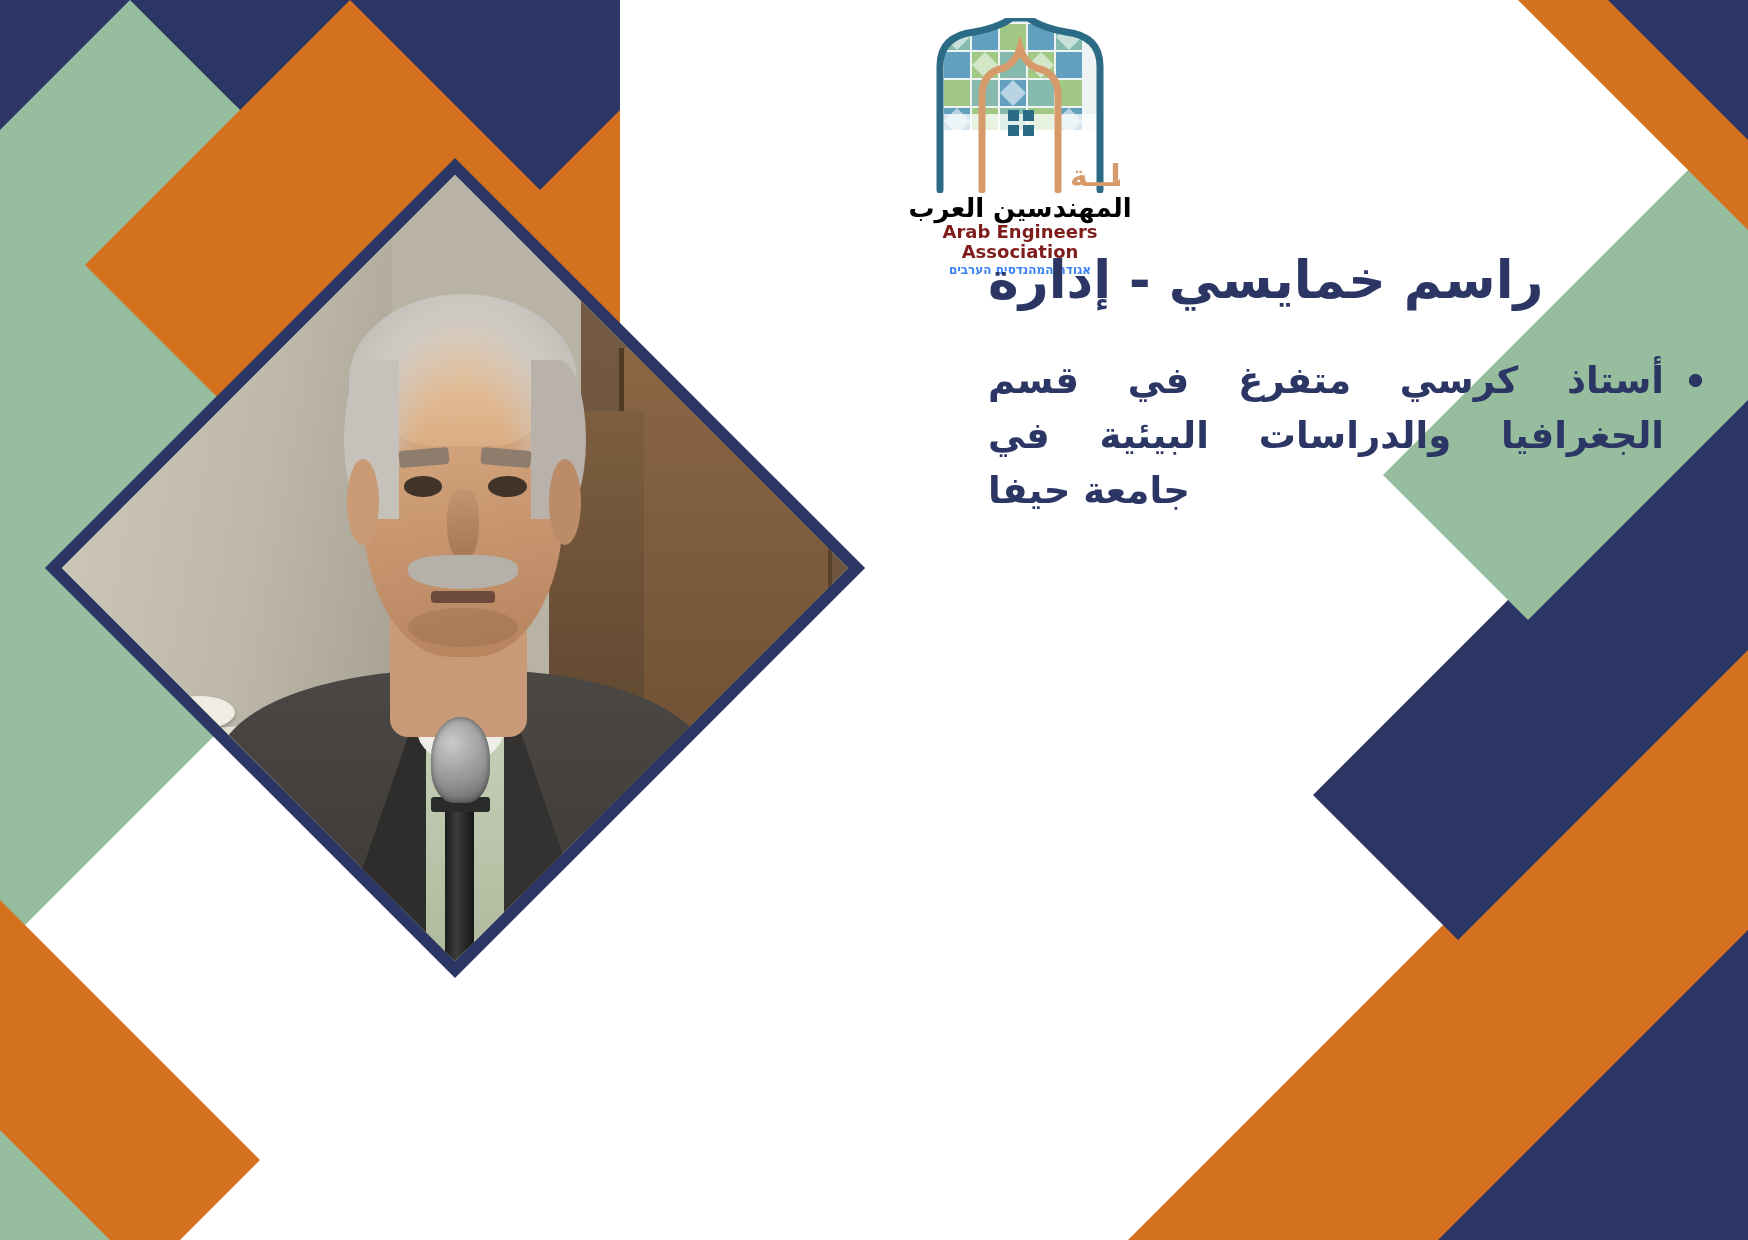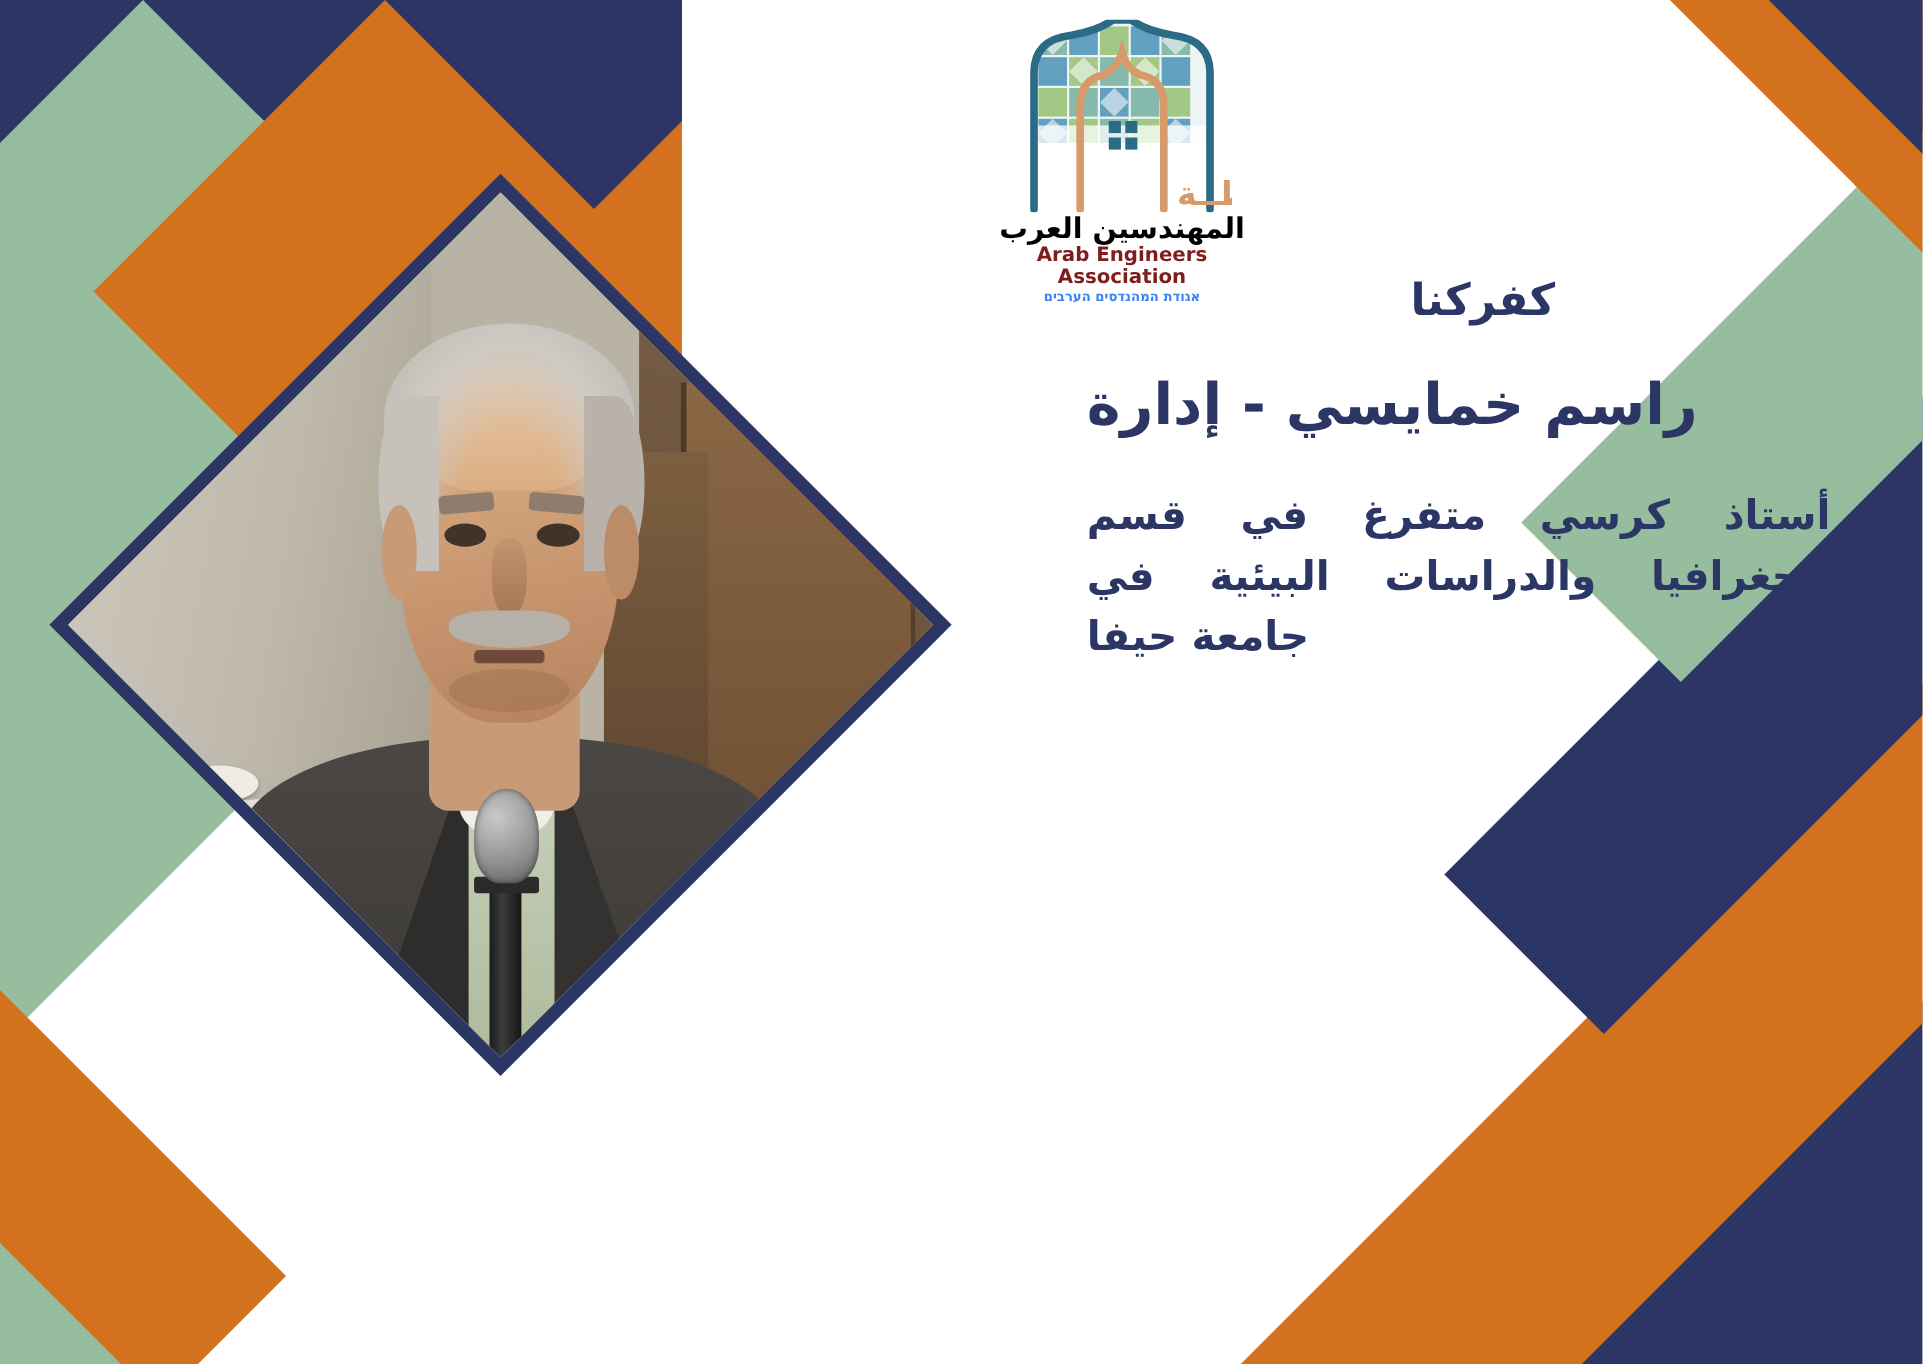--- a/index.html
+++ b/index.html
@@ -290,21 +290,20 @@
       <rect x="88" y="107" width="11" height="11" fill="#2b6b86"></rect>
       <rect x="103" y="107" width="11" height="11" fill="#2b6b86"></rect>
       <text x="150" y="168" font-family="DejaVu Sans, sans-serif" font-size="30" font-weight="bold" fill="#d79a6a" text-anchor="end" direction="rtl">رابطــة</text>
     </svg>
     <div class="ar">المهندسين العرب</div>
     <div class="en">Arab Engineers Association</div>
     <div class="he">אגודת המהנדסים הערבים</div>
   </div>
 
   <div id="content">
-    <div id="place">كفركنا</div>
     <h1 id="title">راسم خمايسي - إدارة</h1>
     <ul id="bullets">
       <li>
         <span class="dot"></span>
       </li>
       <li>
         <span class="dot"></span>
         <span>أستاذ كرسي متفرغ في قسم الجغرافيا والدراسات البيئية في جامعة حيفا</span>
       </li>
     </ul>

